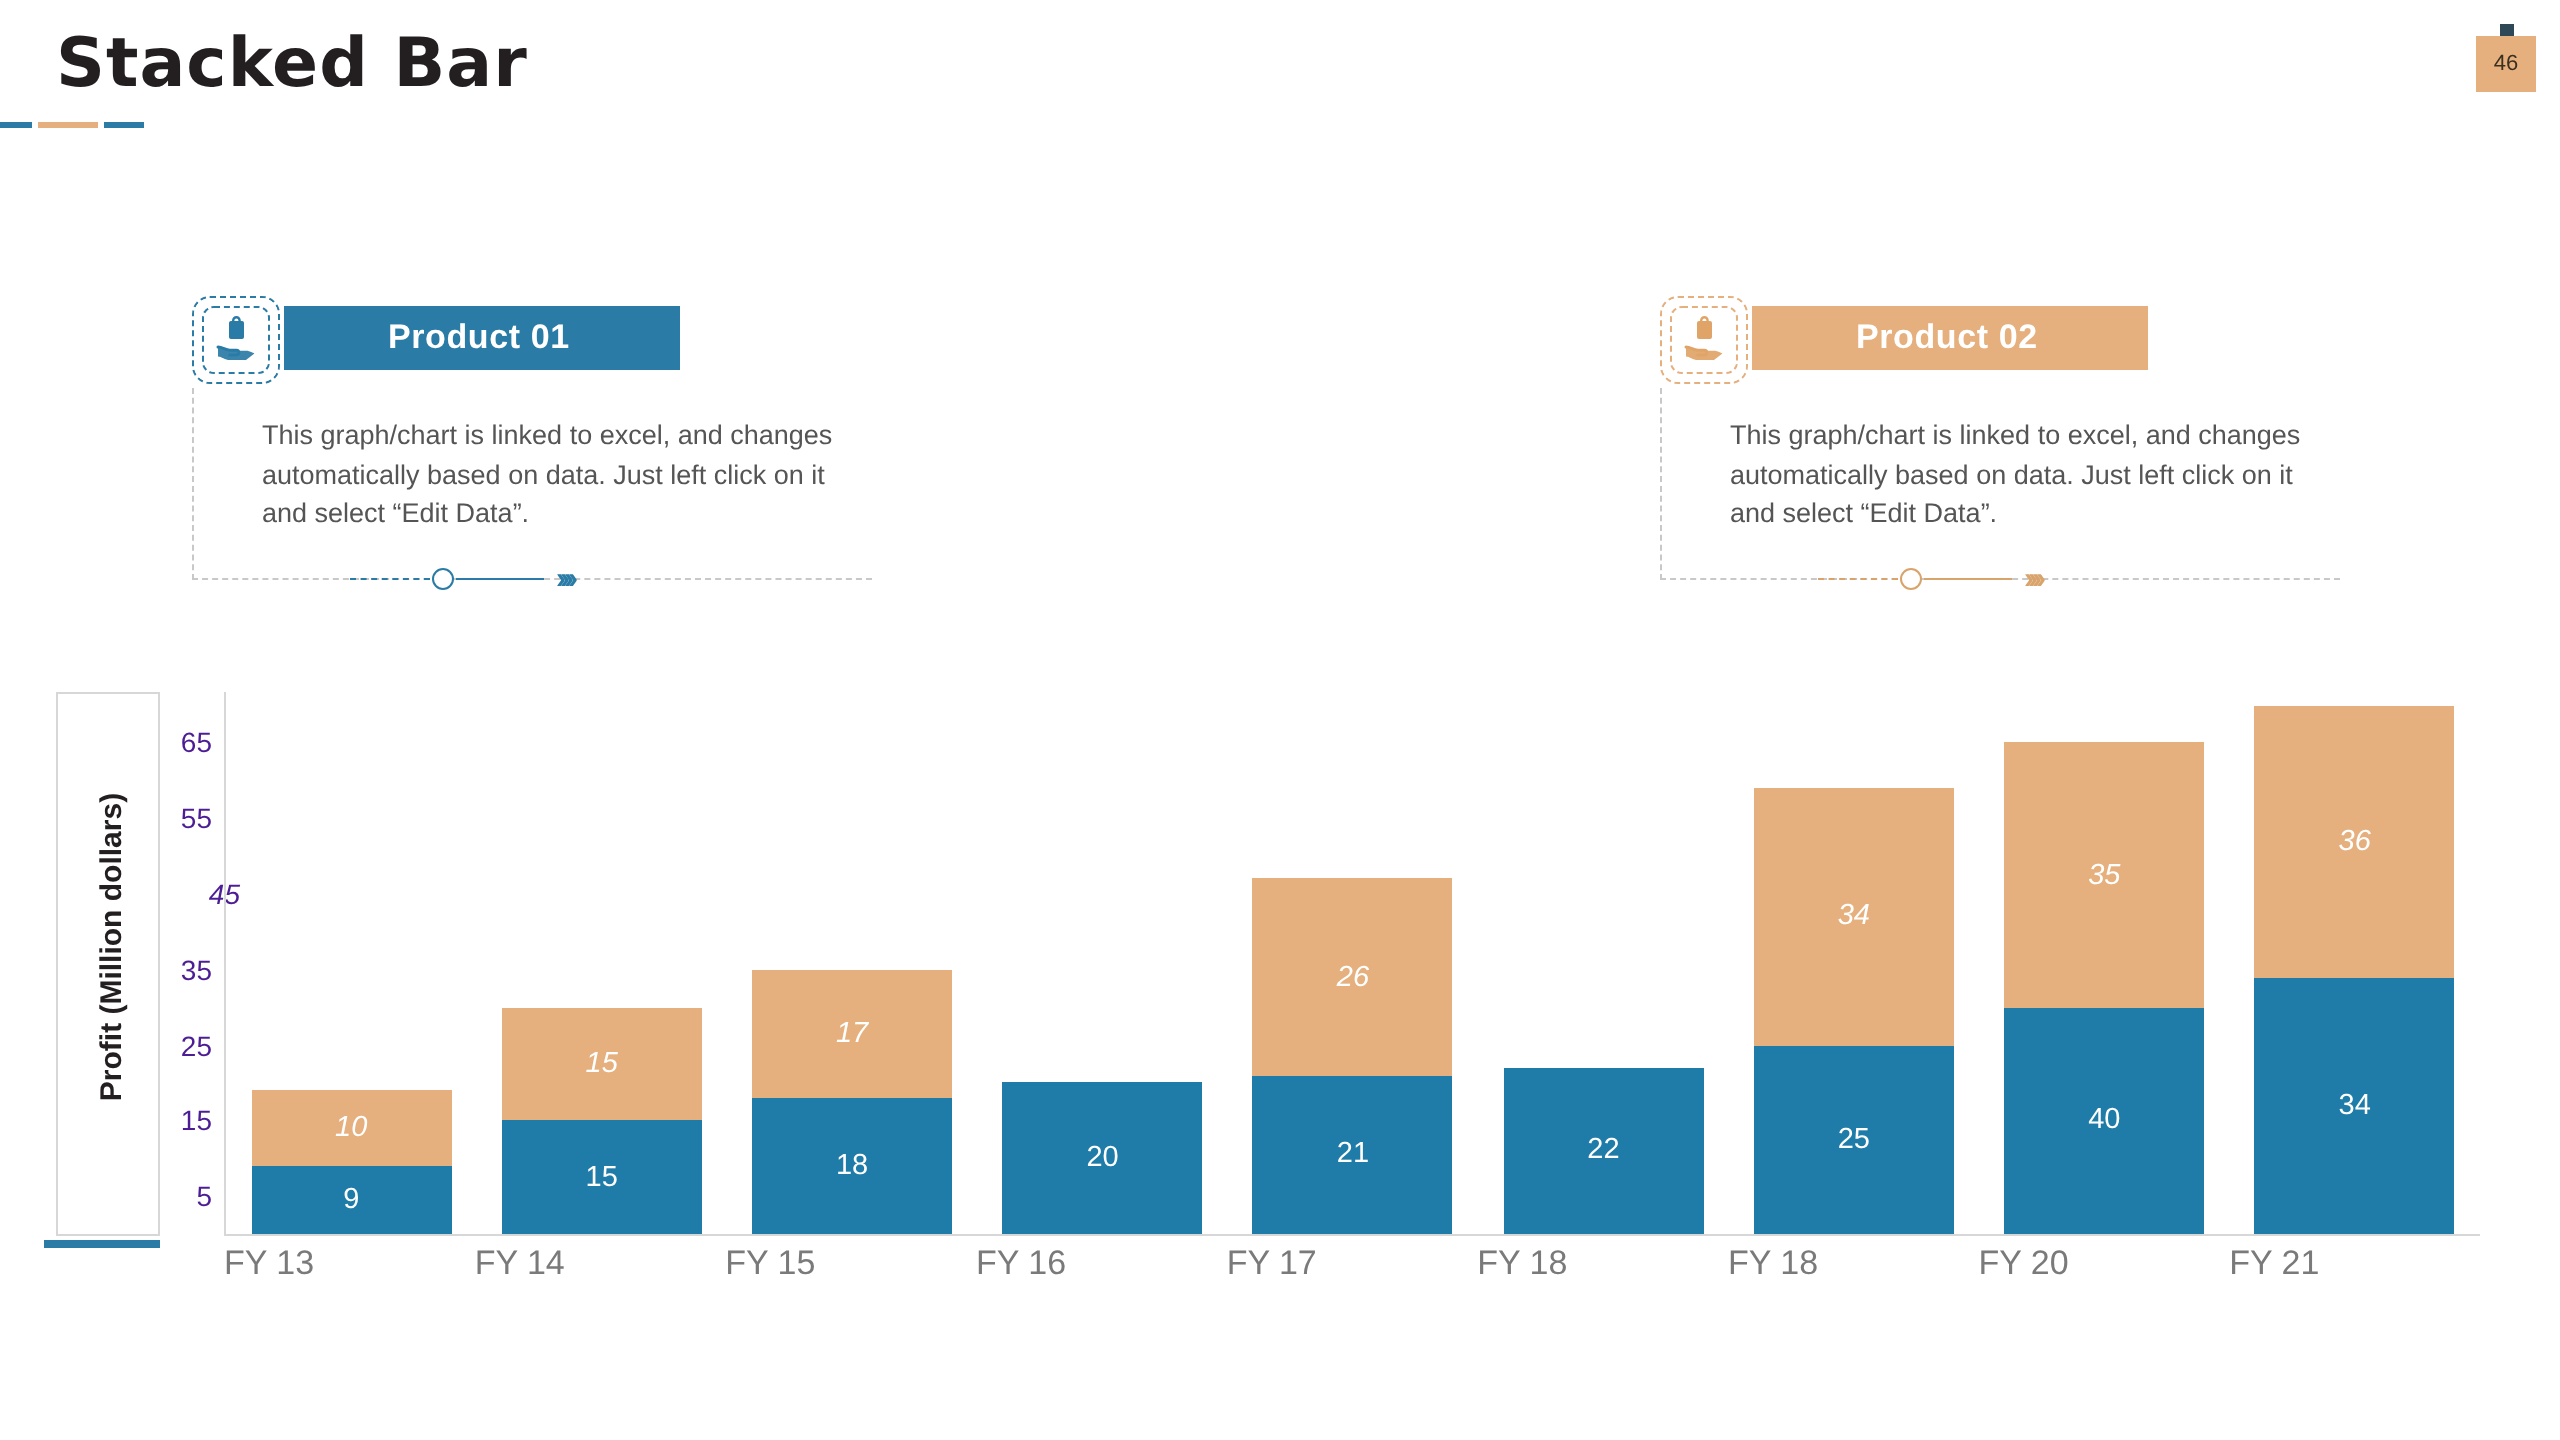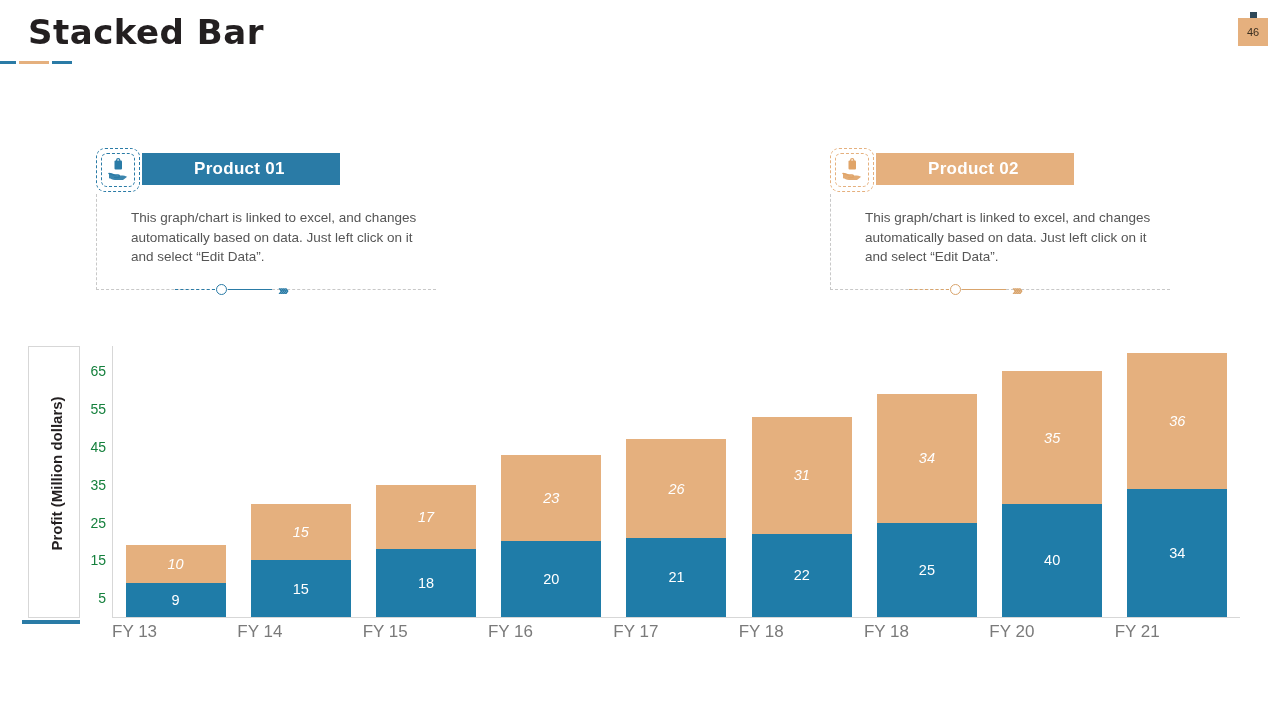--- a/index.html
+++ b/index.html
@@ -215,21 +215,21 @@
     font-weight: bold;
     color: #231f20;
     white-space: nowrap;
   }
 
   .ytick {
     position: absolute;
     width: 32px;
     text-align: right;
     font-size: 14px;
-    color: #15803d;
+    color: #4c1d95;
   }
 
   .plot {
     position: absolute;
     left: 112px;
     top: 8px;
     width: 1128px;
     height: 272px;
     border-left: 1px solid #d7d7d7;
     border-bottom: 1px solid #d7d7d7;
@@ -352,21 +352,21 @@
 <div class="chart-area">
 
   <div class="axis-label-box">
     <div class="axis-label-text">Profit (Million dollars)</div>
   </div>
   <div class="axis-label-underline"></div>
 
   <div id="yticks">
       <div class="ytick" style="left: 74px; top: 25.4444px;">65</div>
       <div class="ytick" style="left: 74px; top: 63.2222px;">55</div>
-      <div class="ytick" style="left: 74px; top: 101px;">45</div>
+      <div class="ytick" style="left: 88px; top: 101px; font-style: italic;">45</div>
       <div class="ytick" style="left: 74px; top: 138.778px;">35</div>
       <div class="ytick" style="left: 74px; top: 176.556px;">25</div>
       <div class="ytick" style="left: 74px; top: 214.333px;">15</div>
       <div class="ytick" style="left: 74px; top: 252.111px;">5</div>
     </div>
 
   <div class="plot">
     <div class="bars" id="bars">
         <div class="bar-slot">
           <div class="bar-stack">
@@ -381,33 +381,31 @@
           </div>
         </div>
         <div class="bar-slot">
           <div class="bar-stack">
             <div class="seg-top" style="height: 64.2222px; background: rgb(229, 176, 126);">17</div>
             <div class="seg-bottom" style="height: 68px; background: rgb(31, 124, 168);">18</div>
           </div>
         </div>
         <div class="bar-slot">
           <div class="bar-stack">
-            <div class="seg-top" style="height: 86.8889px; background: rgb(229, 176, 126);">23</div>
             <div class="seg-bottom" style="height: 75.5556px; background: rgb(31, 124, 168);">20</div>
           </div>
         </div>
         <div class="bar-slot">
           <div class="bar-stack">
             <div class="seg-top" style="height: 98.2222px; background: rgb(229, 176, 126);">26</div>
             <div class="seg-bottom" style="height: 79.3333px; background: rgb(31, 124, 168);">21</div>
           </div>
         </div>
         <div class="bar-slot">
           <div class="bar-stack">
-            <div class="seg-top" style="height: 117.111px; background: rgb(229, 176, 126);">31</div>
             <div class="seg-bottom" style="height: 83.1111px; background: rgb(31, 124, 168);">22</div>
           </div>
         </div>
         <div class="bar-slot">
           <div class="bar-stack">
             <div class="seg-top" style="height: 128.444px; background: rgb(229, 176, 126);">34</div>
             <div class="seg-bottom" style="height: 94.4444px; background: rgb(31, 124, 168);">25</div>
           </div>
         </div>
         <div class="bar-slot">

